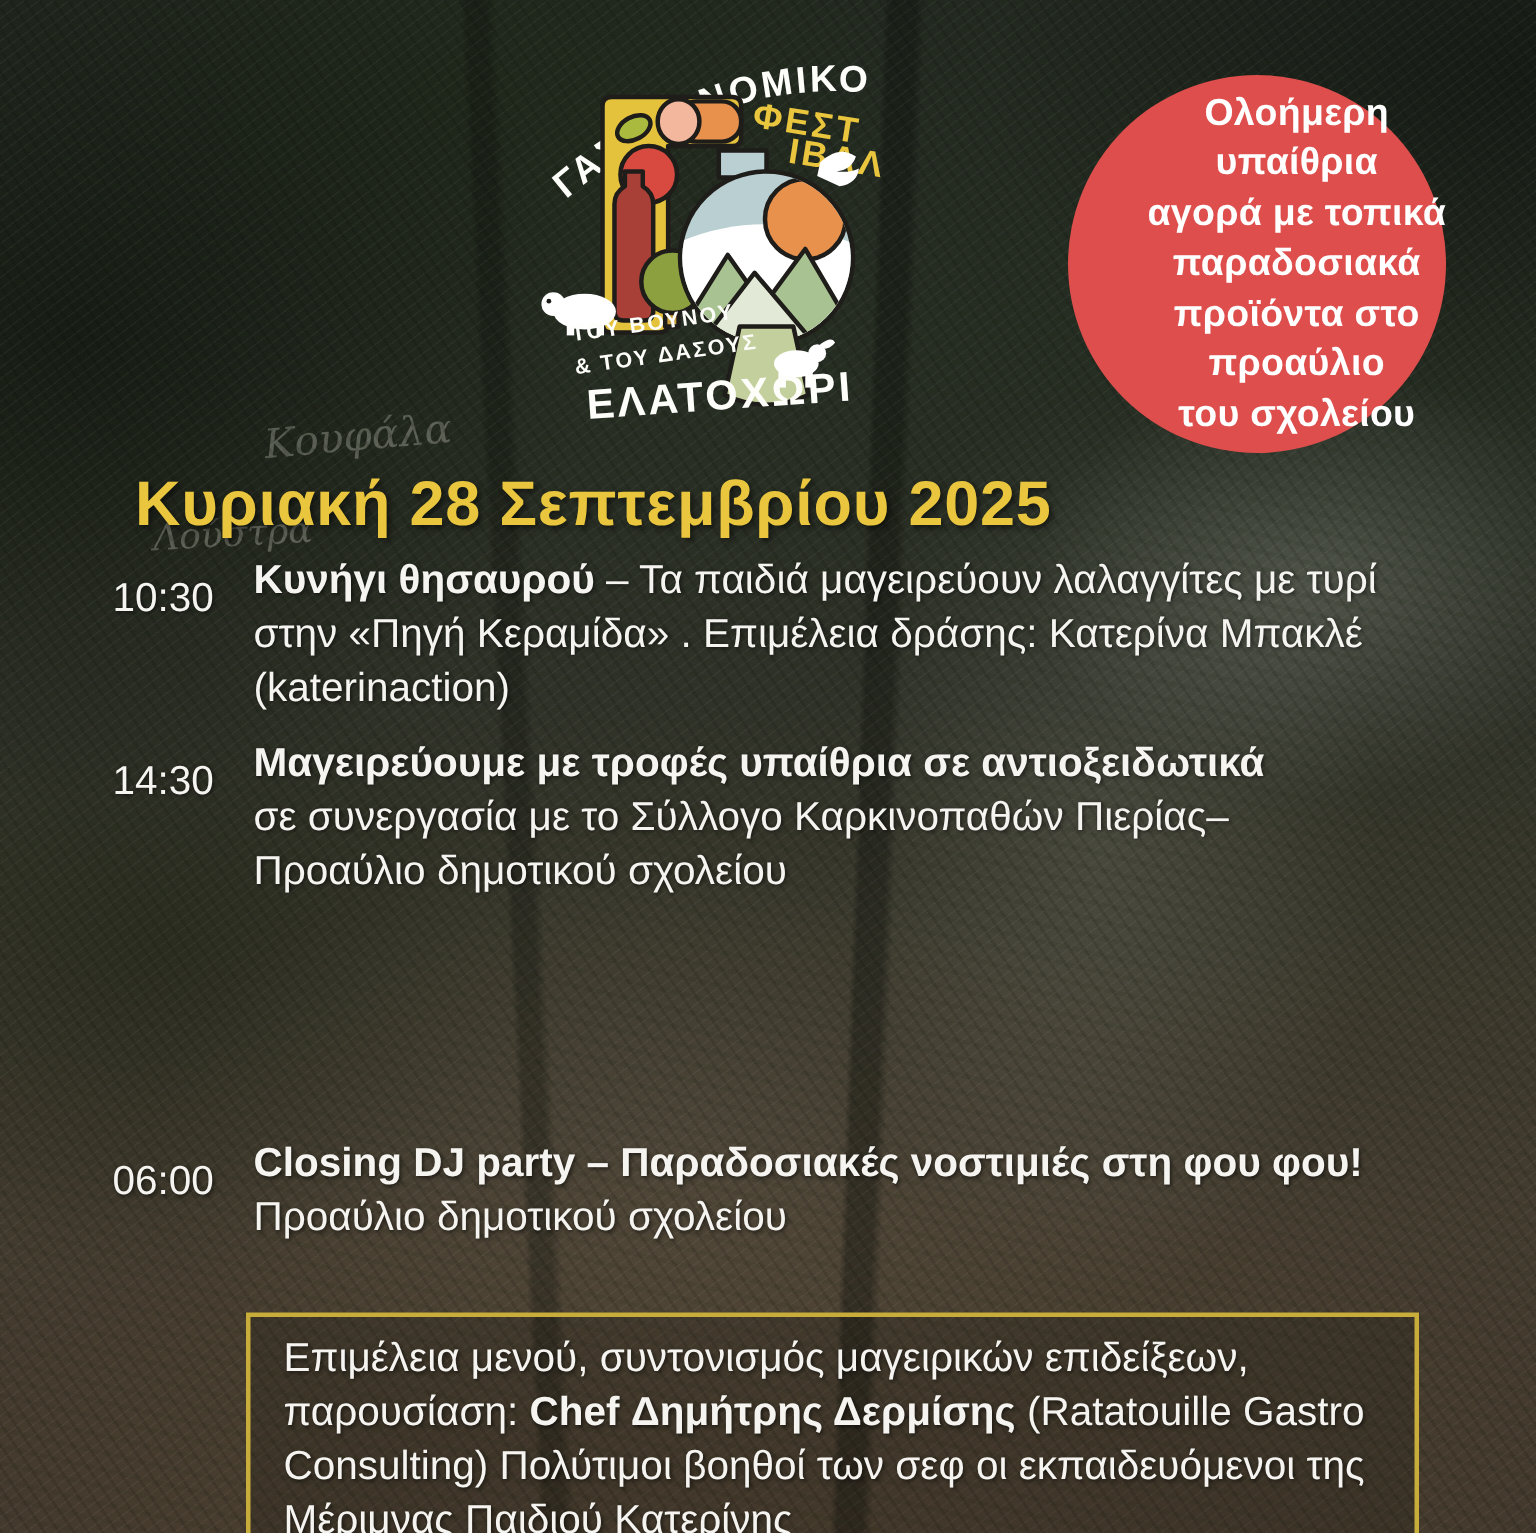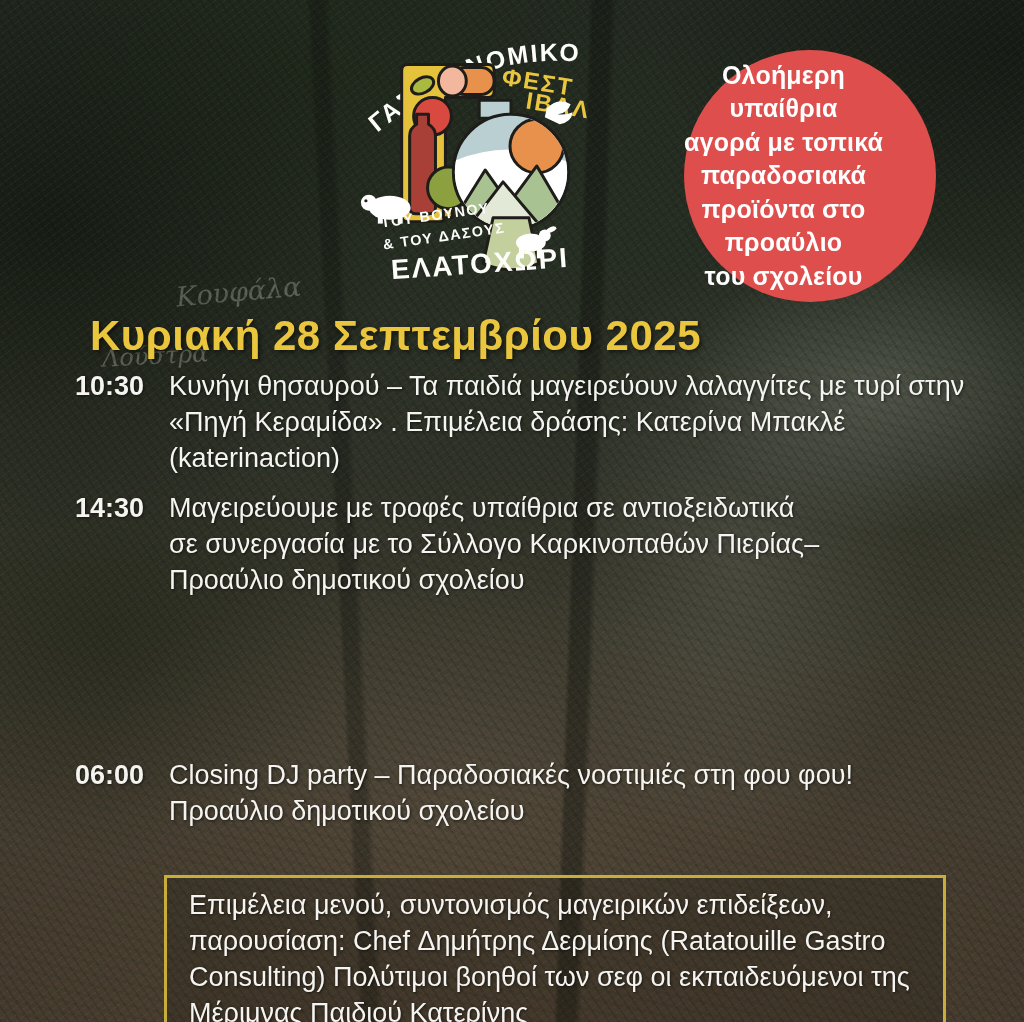--- a/index.html
+++ b/index.html
@@ -47,45 +47,45 @@
   .logo-village{fill:#fdfdfa; font-weight:bold; font-size:28px; letter-spacing:2px;}
   .f-yellow{fill:var(--logo_yellow)} .f-orange{fill:var(--logo_orange)}
   .f-salmon{fill:var(--logo_salmon)} .f-apple{fill:var(--logo_apple)}
   .f-bottle{fill:var(--logo_bottle)} .f-olive{fill:var(--logo_olive)}
   .f-leaf{fill:var(--logo_leaf)} .f-jug{fill:var(--logo_jug)}
   .f-mlight{fill:var(--logo_mountain_light)} .f-mdark{fill:var(--logo_mountain_dark)}
   .f-tree{fill:var(--logo_tree)} .f-trunk{fill:var(--logo_trunk)} .f-white{fill:#ffffff}
 
   
   .badge{
-    position:absolute; left:684px; top:50px; width:252px; height:252px;
+    position:absolute; left:712px; top:50px; width:252px; height:252px;
     border-radius:50%; background:var(--red_badge);
-    display:flex; align-items:center; justify-content:flex-start; text-align:center;
+    display:flex; align-items:center; justify-content:flex-end; text-align:center;
   }
   .badge-text{
     white-space:pre-line; color:#fff; font-weight:bold;
     font-size:25px; line-height:33.5px; letter-spacing:0.2px;
   }
 
   
   .heading{
     position:absolute; left:74px; top:296px; margin:16px;
     font-size:42px; font-weight:bold; color:var(--yellow); letter-spacing:0.5px;
     text-shadow:2px 2px 4px rgba(0,0,0,0.55);
   }
 
   
   .row{
     position:absolute; left:75px; width:895px; display:flex;
     font-size:27px; line-height:36px; color:var(--white);
     text-shadow:1px 1px 3px rgba(0,0,0,0.6);
   }
-  .row .time{flex:0 0 94px; font-weight:bold;}
+  .row .time{flex:0 0 94px; font-weight:normal;margin-top:12px;}
   .row .desc{flex:1; white-space:pre-line;}
-  .b{font-weight:normal;text-align:center;}
+  .b{font-weight:bold;text-align:center;}
   #row1{top:368px} #row2{top:490px} #row3{top:610px} #row4{top:757px}
 
   
   .note-box{
     position:absolute; left:164px; top:831px; width:782px; box-sizing:border-box;
     border:3px solid var(--gold_border); background:rgba(18,14,9,0.18);
     padding:9px 20px 10px 22px;
     font-size:27px; line-height:36px; color:var(--white);
     text-shadow:1px 1px 3px rgba(0,0,0,0.6);
     margin-top:44px;

